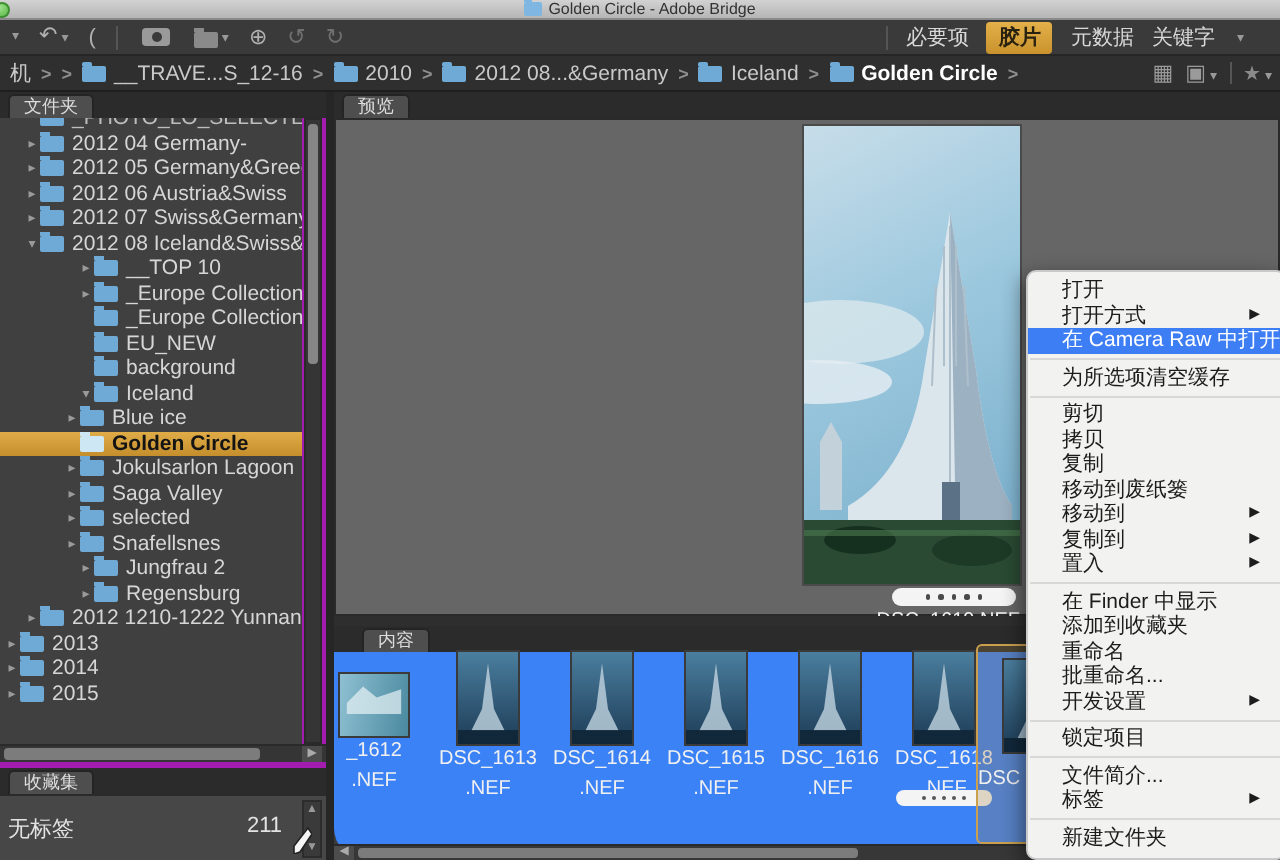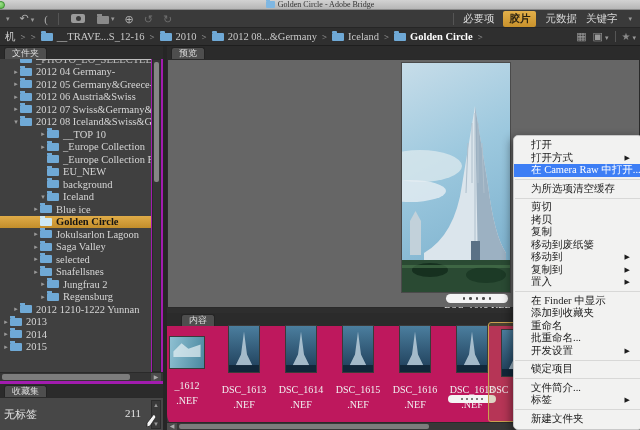--- a/index.html
+++ b/index.html
@@ -1,18 +1,18 @@
 <!DOCTYPE html>
 <html><head>
 <meta charset="utf-8">
 <style>
   * { margin:0; padding:0; box-sizing:border-box; }
   html,body { background:#222; }
   #app { position:relative; width:640px; height:430px; overflow:hidden;
-         font-family:Liberation Serif, serif; background:#3a3a3a; }
+         font-family:Liberation Sans, sans-serif; background:#3a3a3a; }
 
   
   .titlebar { position:absolute; left:0; top:0; width:640px; height:10px;
     background:linear-gradient(#d2d2d2,#b6b6b6); border-bottom:1px solid #8a8a8a;
     display:flex; align-items:center; justify-content:center; }
   .traffic { position:absolute; left:-3px; top:1px; width:8px; height:8px; border-radius:50%;
     background:radial-gradient(circle at 35% 30%,#9fe08d,#58b945); border:1px solid #3f8f33; }
   .wintitle { font-size:8px; color:#333; display:flex; align-items:center; gap:3px; line-height:10px; }
   .mini-folder { display:inline-block; width:9px; height:7px; background:#7fb7e2; border-radius:1px; position:relative; }
   .mini-folder::before { content:""; position:absolute; left:0; top:-2px; width:4px; height:2px; background:#7fb7e2; border-radius:1px 1px 0 0; }
@@ -21,21 +21,21 @@
   .toolbar { position:absolute; left:0; top:10px; width:640px; height:18px; background:#3a3a3a;
     border-bottom:1px solid #262626; display:flex; align-items:center; color:#b9b9b9; }
   .tbicon { font-size:11px; color:#b0b0b0; margin-left:10px; line-height:18px; }
   .tbicon.dim { color:#6f6f6f; }
   .tbsep { width:1px; height:12px; background:#555; margin-left:10px; }
   .tb-caret { font-size:7px; color:#999; margin-left:2px; }
   .cam { display:inline-block; width:14px; height:9px; background:#9a9a9a; border-radius:2px; position:relative; margin-left:12px; }
   .cam::before { content:""; position:absolute; left:5px; top:2px; width:5px; height:5px; border-radius:50%; background:#3a3a3a; }
   .fold-ic { display:inline-block; width:12px; height:8px; background:#8a8a8a; border-radius:1px; margin-left:12px; position:relative; top:1px; }
   .fold-ic::before { content:""; position:absolute; left:0; top:-2px; width:5px; height:2px; background:#8a8a8a; }
-  .workspaces { position:absolute; right:8px; top:0; height:18px; display:flex; align-items:center; gap:9px; font-size:10.5px; }
+  .workspaces { position:absolute; right:18px; top:0; height:18px; display:flex; align-items:center; gap:9px; font-size:10.5px; }
   .ws { color:#d8d8d8; }
   .ws.active { background:linear-gradient(#e3b04a,#c9922c); color:#2a2211; padding:1px 6px; border-radius:2px; font-weight:bold; }
 
   
   .breadcrumb { position:absolute; left:0; top:28px; width:640px; height:18px; background:#2f2f2f;
     border-bottom:1px solid #1e1e1e; display:flex; align-items:center; font-size:10.5px; color:#c9c9c9; }
   .bc-item { display:flex; align-items:center; gap:4px; margin-left:5px; white-space:nowrap; }
   .bc-sep { color:#8f8f8f; font-size:9px; margin-left:5px; font-weight:bold; }
   .bc-folder { display:inline-block; width:12px; height:8px; background:#6fa9d6; border-radius:1px; position:relative; }
   .bc-folder::before { content:""; position:absolute; left:0; top:-2px; width:5px; height:2px; background:#6fa9d6; border-radius:1px 1px 0 0; }
@@ -75,34 +75,34 @@
   
   .preview { position:absolute; left:167px; top:46px; width:473px; height:262px; }
   .preview .body { position:absolute; left:0; top:13px; width:473px; height:249px; background:#666; border:1px solid #2a2a2a; }
   .photo { position:absolute; left:234px; top:3px; width:108px; height:229px; box-shadow:0 0 0 1px #4a4a4a; }
   .rating-pill { position:absolute; left:278px; top:234px; width:62px; height:9px; background:#f4f4f4; border-radius:5px;
     display:flex; align-items:center; justify-content:center; gap:4px; }
   .rating-pill i { width:2.5px; height:2.5px; border-radius:50%; background:#4a4a4a; }
   .fname { position:absolute; left:230px; top:245px; width:112px; text-align:right; font-size:10px; color:#f2f2f2; text-shadow:0 1px 1px #333; }
 
   
-  .content { position:absolute; left:167px; top:308px; width:473px; height:122px; background:#be185d;border-radius:16px; }
+  .content { position:absolute; left:167px; top:308px; width:473px; height:122px; background:#3b82f6;border-radius:16px; }
   .content .topedge { height:5px; background:#2e2e2e; }
   .content .tabrow { padding-left:14px; }
   .strip { position:absolute; left:0; top:18px; width:473px; height:96px; }
   .tcell { position:absolute; text-align:center; }
   .tmb { margin:0 auto; background:linear-gradient(#4b7e9e,#1d3c57); position:relative; overflow:hidden; box-shadow:0 0 0 1px #3a3a3a; }
   .tmb.portrait { width:30px; height:46px; }
   .tmb.land { width:34px; height:31px; margin-top:11px; background:linear-gradient(100deg,#8fc0d2,#4a89a0); }
   .tmb.portrait::before { content:""; position:absolute; left:0; top:0; width:100%; height:100%;
     background:#b9cdd9; clip-path:polygon(50% 12%, 40% 62%, 22% 86%, 78% 86%, 60% 62%); opacity:.85; }
   .tmb.portrait::after { content:""; position:absolute; left:0; bottom:0; width:100%; height:16%; background:#102536; opacity:.9; }
   .tmb.land::before { content:""; position:absolute; left:10%; top:20%; width:80%; height:45%;
     background:#e8f2f5; clip-path:polygon(0 60%, 30% 0, 55% 40%, 100% 10%, 100% 100%, 0 100%); opacity:.7; }
-  .tlabel { margin-top:10px; font-size:10px; color:#f0f0f0; line-height:15px; }
+  .tlabel { font-size:10px; color:#f0f0f0; line-height:15px; }
   .pill2 { position:absolute; width:48px; height:8px; background:#f4f4f4; border-radius:4px; left:50%; transform:translateX(-50%); top:69px;
     display:flex; align-items:center; justify-content:center; gap:3px; }
   .pill2 i { width:2px; height:2px; border-radius:50%; background:#555; }
   .selcell { position:absolute; left:321px; top:-4px; width:58px; height:100px; border:1px solid #caa04f;
     background:rgba(160,130,70,.28); border-radius:3px; }
   .selcell .tmb { margin-top:7px; }
   .bscroll { position:absolute; left:0; top:114px; width:473px; height:8px; background:#373737; border-top:1px solid #2a2a2a; }
   .bscroll .arrowbox { position:absolute; left:0; top:0; width:10px; height:7px; background:#4c4c4c; color:#aaa; font-size:6px; line-height:7px; text-align:center; }
   .bthumb { position:absolute; left:12px; top:1px; width:250px; height:5px; background:#7c7c7c; border-radius:2px; }
 

